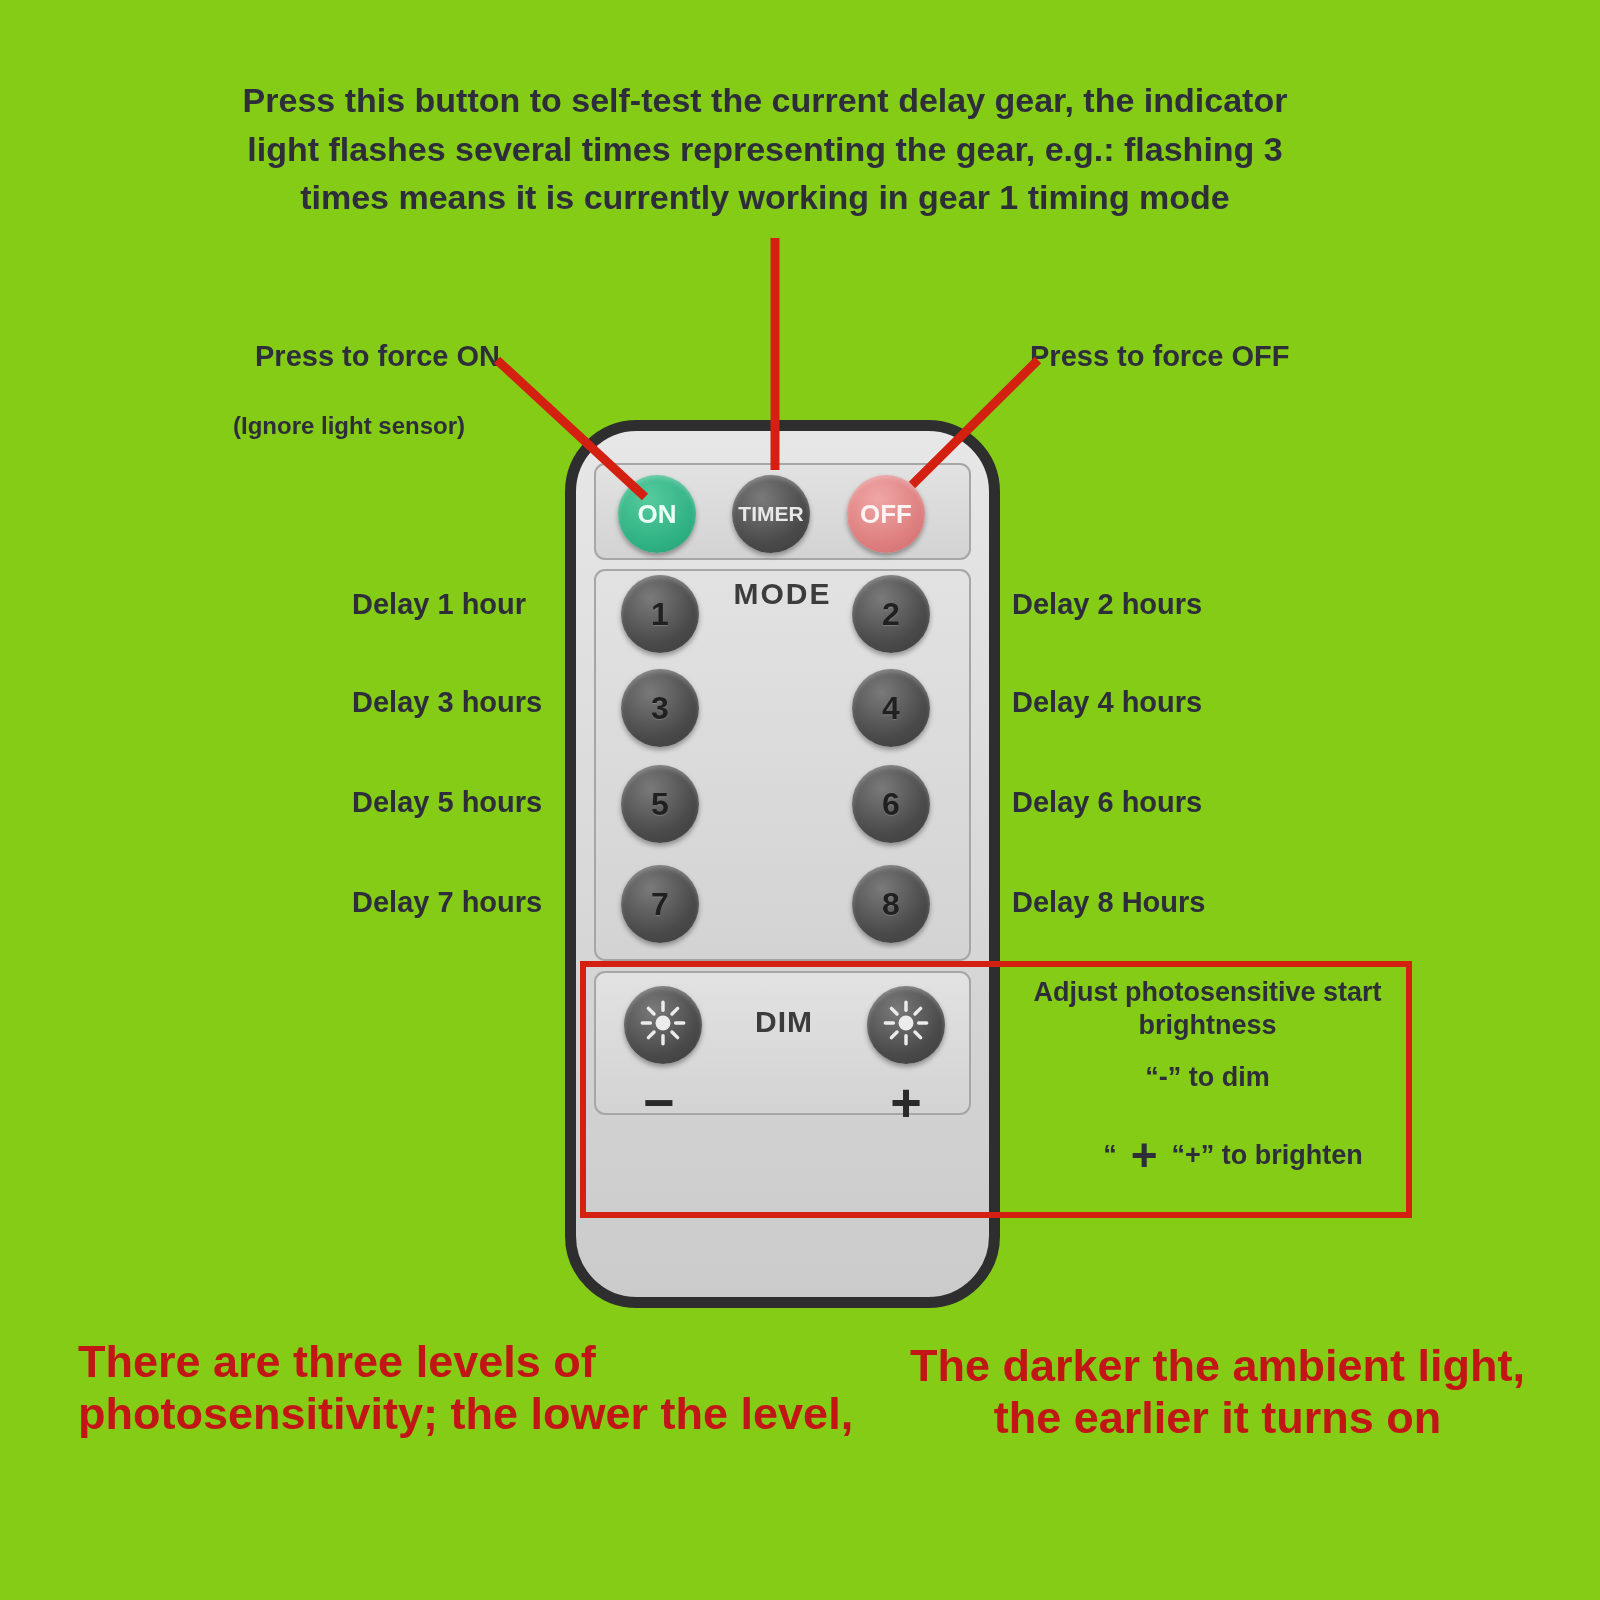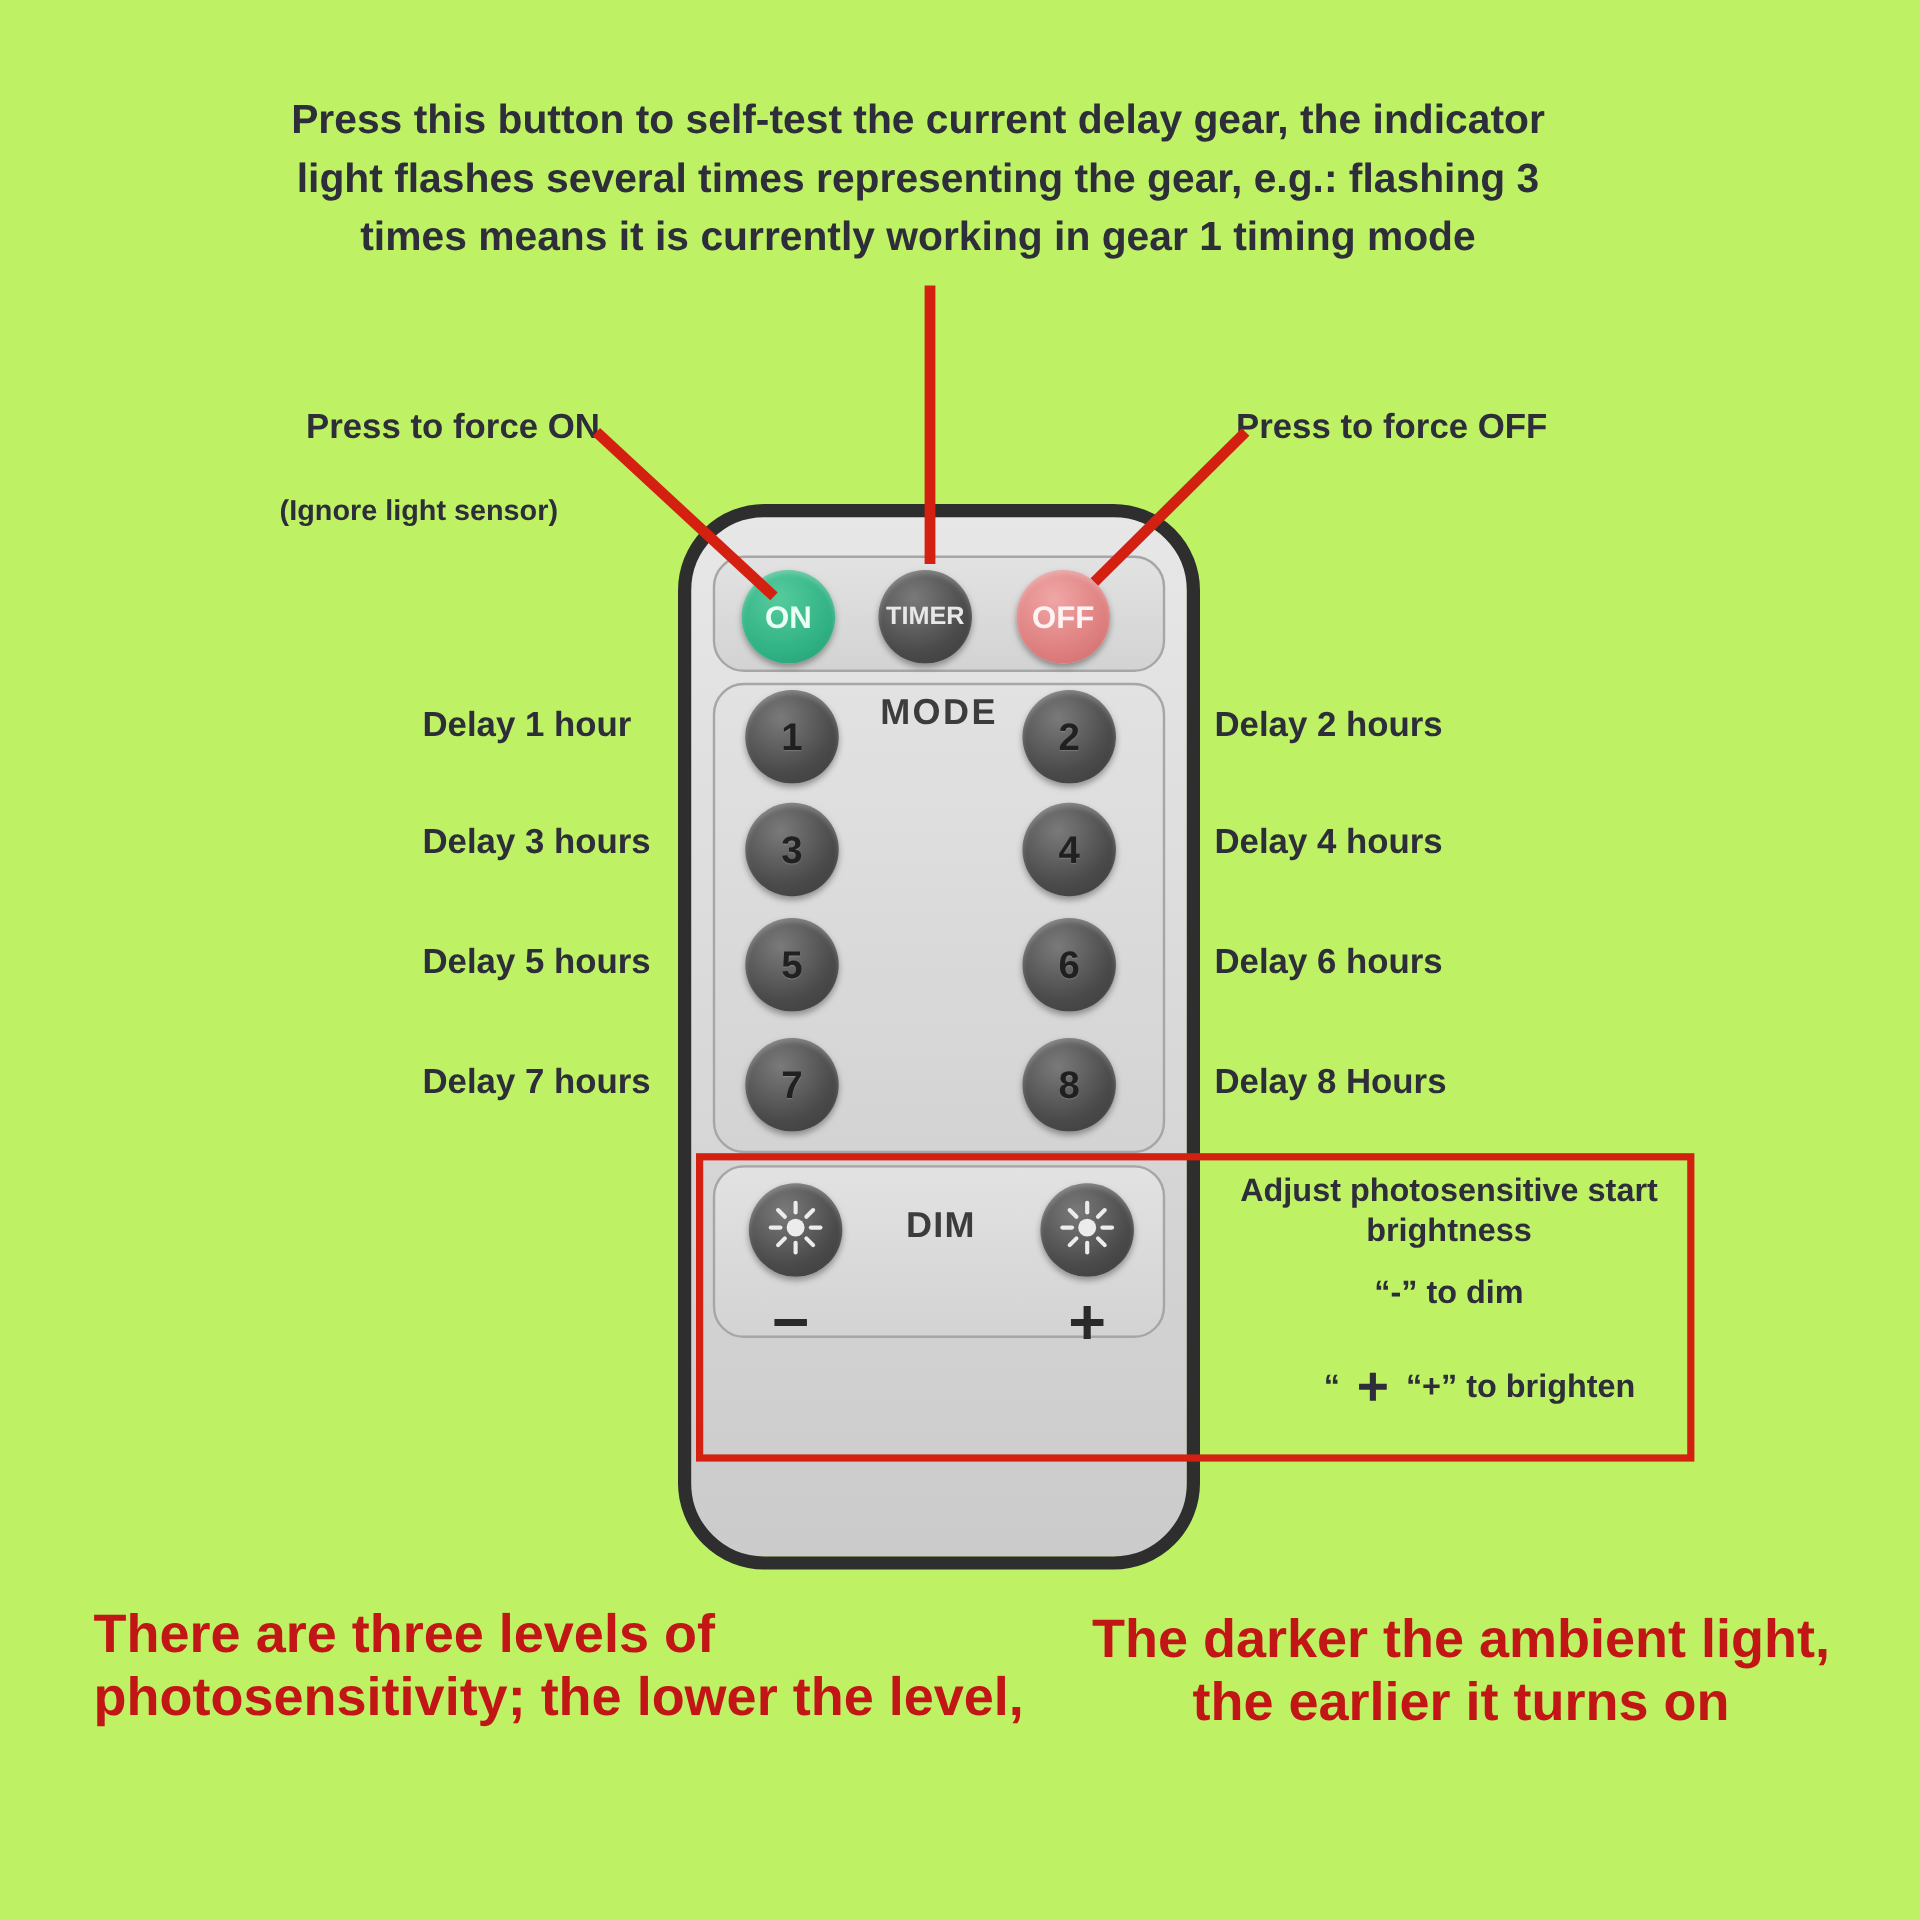--- a/index.html
+++ b/index.html
@@ -1,17 +1,17 @@
 <!DOCTYPE html>
 <html style="--red-accent: #d32011; --dark-text: #2e2e3a; --red-text: #c21616; --remote-border: #2e2e2e; --remote-body-light: #e7e7e7; --remote-body-dark: #cbcbcb; --button-dark: #4a4a4a; --on-green: #2fb183; --off-pink: #dd7d7d;"><head>
 <meta charset="utf-8">
 <style>
   html,body{margin:0;padding:0;background:#fff;}
   #canvas{
-    position:relative;width:1600px;height:1600px;background:#bef264;
+    position:relative;width:1600px;height:1600px;background:#84cc16;
     font-family:"Liberation Sans",sans-serif;overflow:hidden;
   }
   .dark{color:var(--dark-text,#2e2e3a);font-weight:bold;}
   .redtxt{color:var(--red-text,#c21616);font-weight:bold;}
 
   
   .top-note{position:absolute;left:150px;top:76px;width:1230px;text-align:center;
     font-size:34px;line-height:1.43;}
   .callout-on{position:absolute;left:255px;top:340px;font-size:29px;}
   .callout-ignore{position:absolute;left:233px;top:412px;font-size:24px;}
@@ -22,21 +22,21 @@
   .dl-right{left:1012px;}
   .dl-r0{top:588px;} .dl-r1{top:686px;} .dl-r2{top:786px;} .dl-r3{top:886px;}
 
   
   .remote{
     position:absolute;left:565px;top:420px;width:435px;height:888px;box-sizing:border-box;
     border:11px solid var(--remote-border,#2e2e2e);border-radius:72px;
     background:linear-gradient(180deg,var(--remote-body-light,#e7e7e7),var(--remote-body-dark,#cbcbcb));
     z-index:1;
   }
-  .panel{position:absolute;box-sizing:border-box;border:2px solid #a6a6a6;border-radius:26px;
+  .panel{position:absolute;box-sizing:border-box;border:2px solid #a6a6a6;border-radius:11px;
     background:linear-gradient(180deg,#e2e2e2,#d3d3d3);}
   .panel-top{left:18px;top:32px;width:377px;height:97px;}
   .panel-mode{left:18px;top:138px;width:377px;height:392px;}
   .panel-dim{left:18px;top:540px;width:377px;height:144px;}
 
   .btn{position:absolute;width:78px;height:78px;border-radius:50%;
     display:flex;align-items:center;justify-content:center;
     box-shadow:inset 0 3px 4px rgba(255,255,255,.25), 0 3px 5px rgba(0,0,0,.35);}
   .btn-dark{background:radial-gradient(circle at 38% 30%, #7a7a7a, var(--button-dark,#4a4a4a) 62%, #3a3a3a);}
   .btn-on{left:22px;top:10px;background:radial-gradient(circle at 40% 30%, #55cb9d, var(--on-green,#2fb183) 65%, #259a6f);

